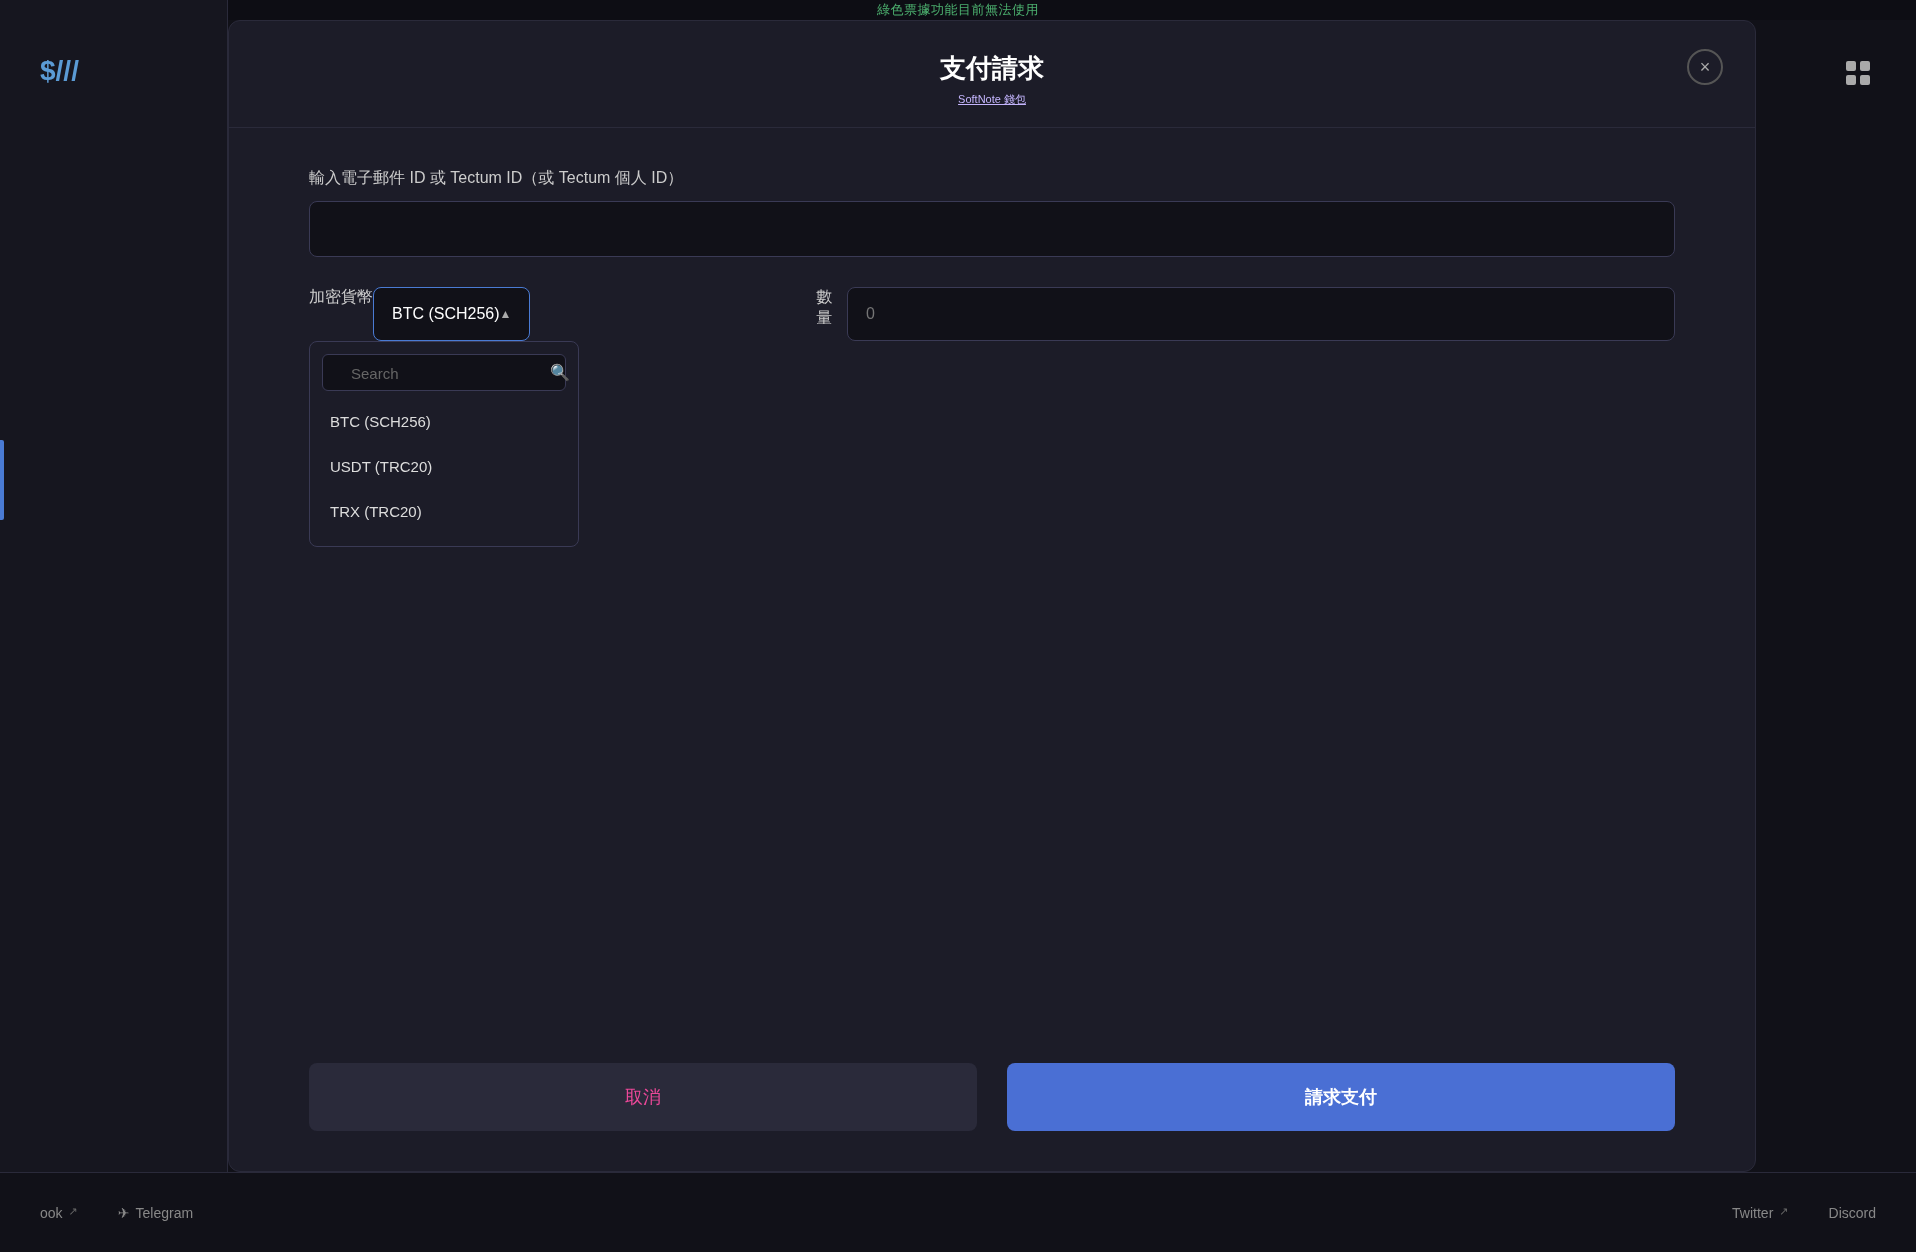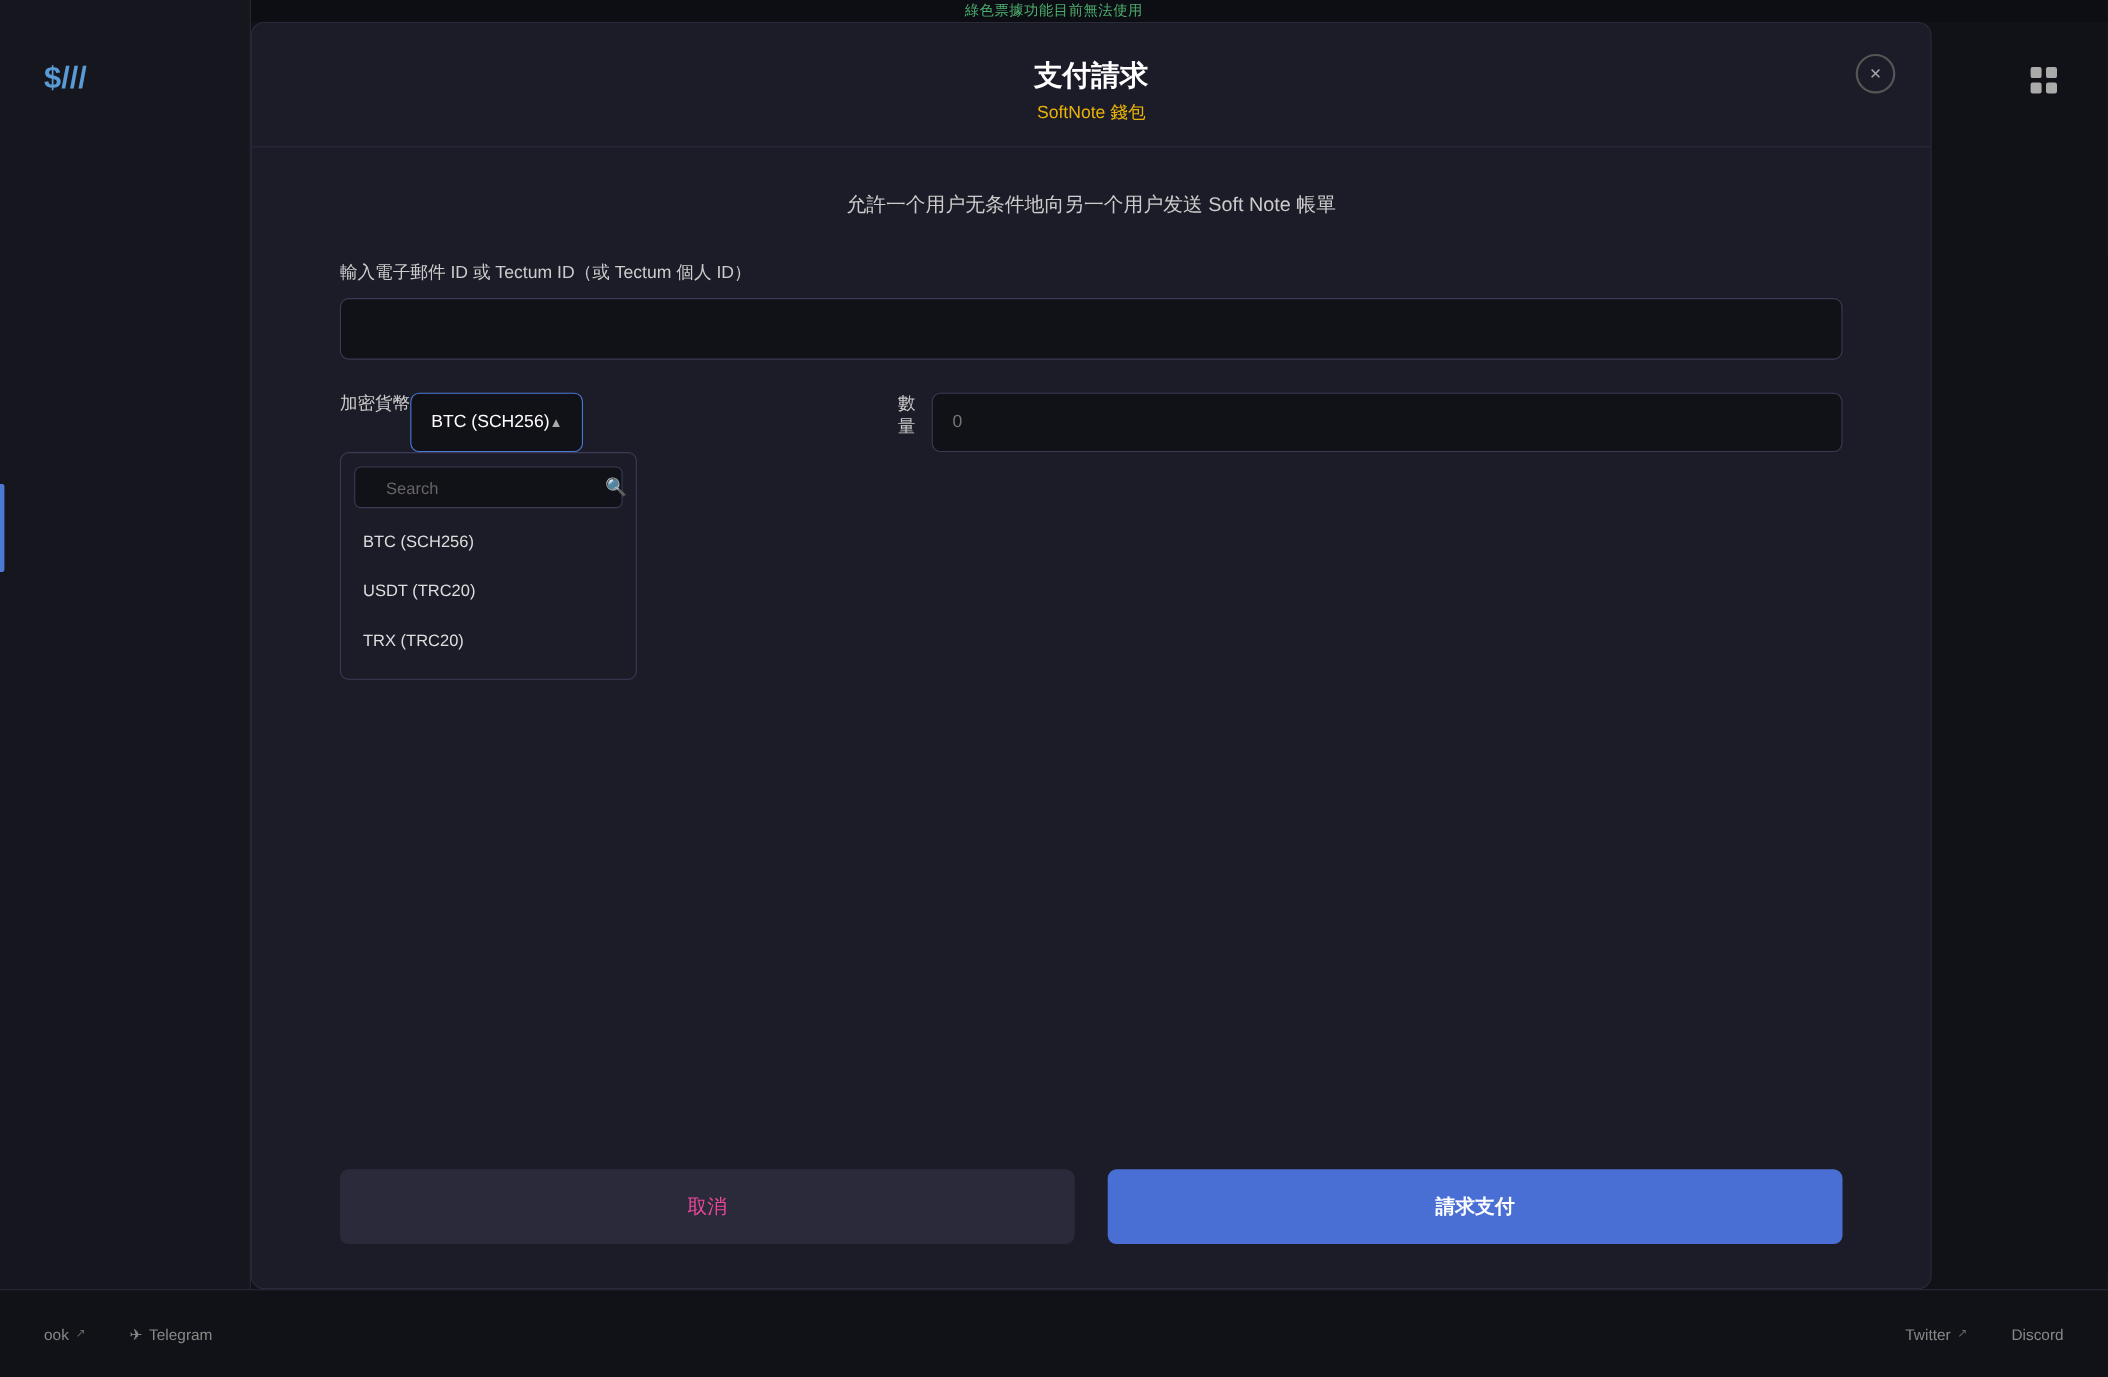--- a/index.html
+++ b/index.html
@@ -117,22 +117,23 @@
     }
 
     .modal-title {
       color: #ffffff;
       font-size: 26px;
       font-weight: 600;
       margin-bottom: 6px;
     }
 
     .modal-subtitle {
-      color: #eab308;
-      font-size: 16px;
+      color: #c4b5fd;
+      font-size: 11px;
+      text-decoration: underline;
     }
 
     .modal-close {
       position: absolute;
       top: 28px;
       right: 32px;
       width: 36px;
       height: 36px;
       border: 2px solid #555;
       border-radius: 50%;
@@ -367,21 +368,20 @@
 
   <div class="modal-header">
     <div class="modal-title">支付請求</div>
     <div class="modal-subtitle">SoftNote 錢包</div>
     <button class="modal-close">
       <span>×</span>
     </button>
   </div>
 
   <div class="modal-body">
-    <div class="modal-description">允許一个用户无条件地向另一个用户发送 Soft Note 帳單</div>
 
     <div class="field-label">輸入電子郵件 ID 或 Tectum ID（或 Tectum 個人 ID）</div>
     <input class="text-input" type="text" placeholder="" style="">
 
     <div class="two-col">
 
       <div class="field-group" style="position:relative;">
         <div class="field-label">加密貨幣</div>
         <div class="dropdown-trigger">
           <span>BTC (SCH256)</span>

